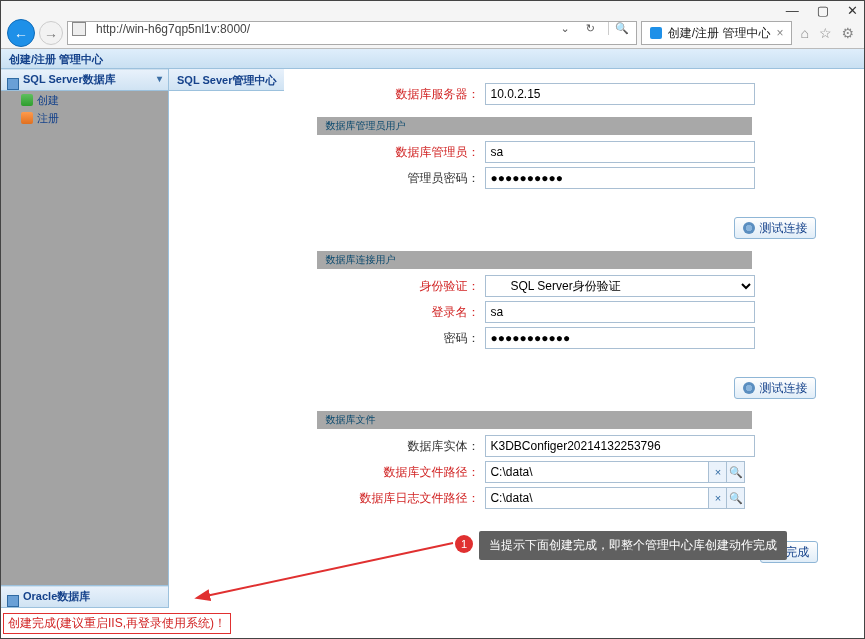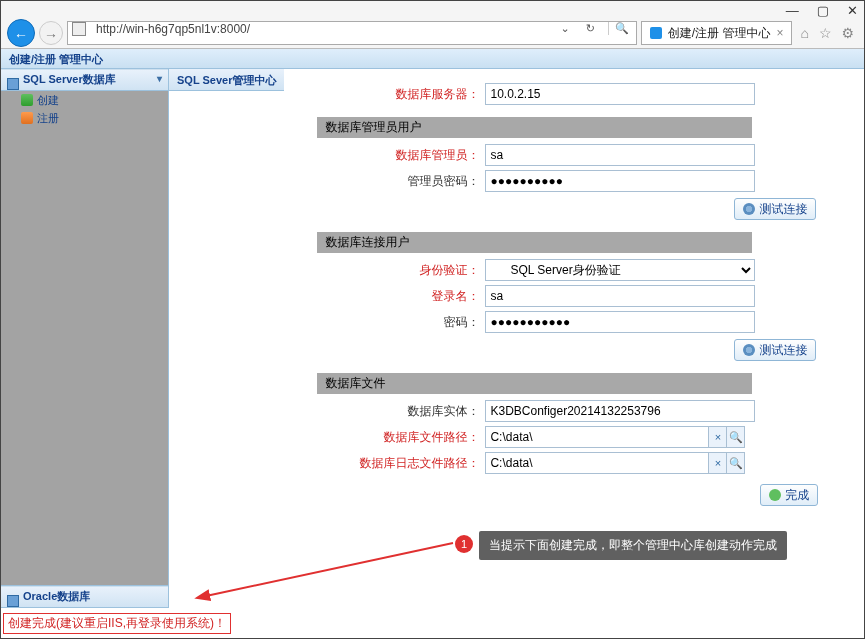--- a/index.html
+++ b/index.html
@@ -147,30 +147,30 @@
   .path-btn {
     width: 18px; height: 20px; border-left: 1px solid #a9bfd3;
     display: flex; align-items: center; justify-content: center;
     background: #eaf2fb; color: #2f6aa3; font-size: 11px; cursor: pointer;
   }
 
   .fieldset {
     margin: 12px 0 6px;
   }
   .fieldset-title {
-    background: #a8a8a8; color: #000000; font-size: 12px;
+    background: #a8a8a8; color: #0c4a6e; font-size: 10px;
     padding: 2px 8px; width: 435px; margin-left: 3px;
   }
 
   .btn {
     display: inline-flex; align-items: center; gap: 4px;
     height: 22px; padding: 0 8px;
     border: 1px solid #8fb6d6; border-radius: 3px;
     background: linear-gradient(#fefefe, #e0edf8);
-    color: #15428b; font-size: 12px; cursor: pointer;
+    color: #15428b; font-size: 12px; cursor: pointer; margin-top: 22px;
   }
   .btn-row { margin: 6px 0 2px; padding-left: 420px; }
   .btn-row-center { margin: 10px 0; padding-left: 420px; text-align: center; }
   .btn .bicon { width: 12px; height: 12px; }
   .gearicon { background: radial-gradient(#8ab4dc 40%, #5a8ec0 41%); border-radius:50%; }
   .checkicon { background: #5fbf5f; border-radius: 50%; }
   .status-text {
     color: #d12424; font-size: 12px;
   }
   .status-box {

